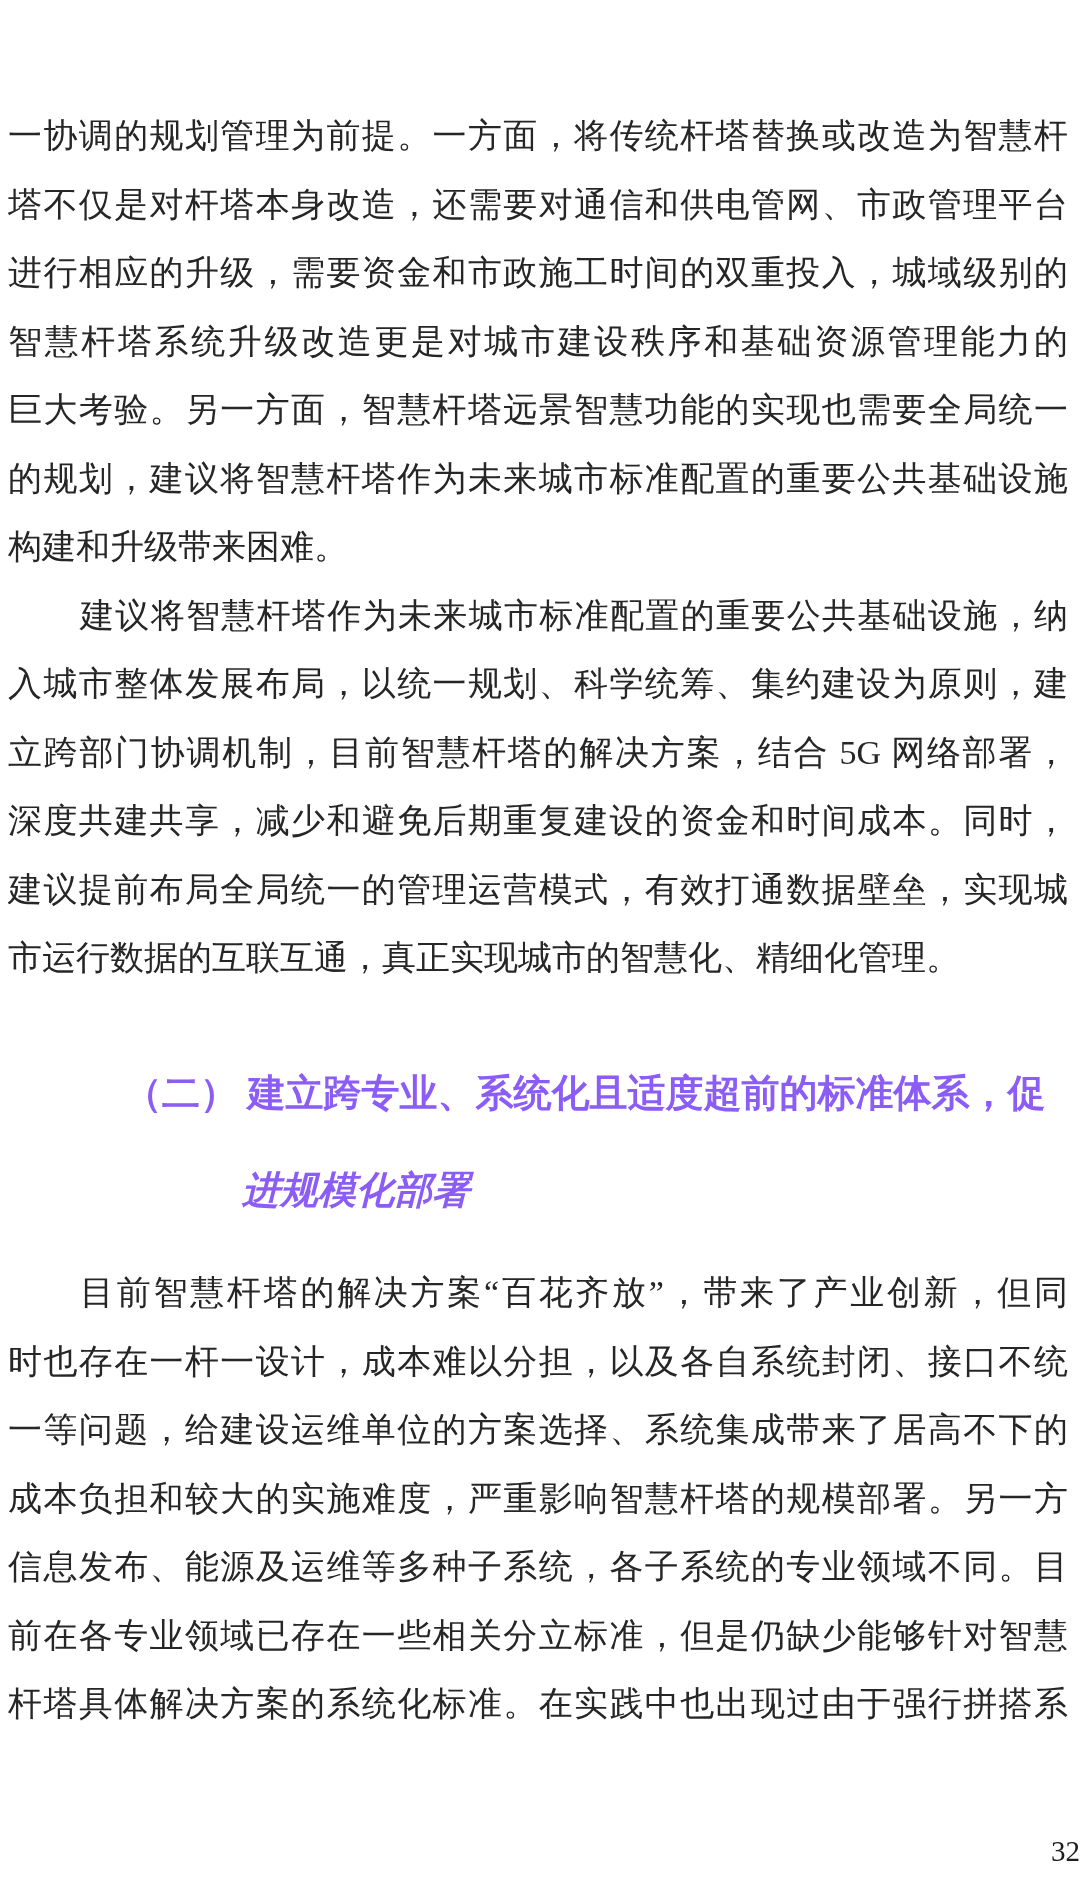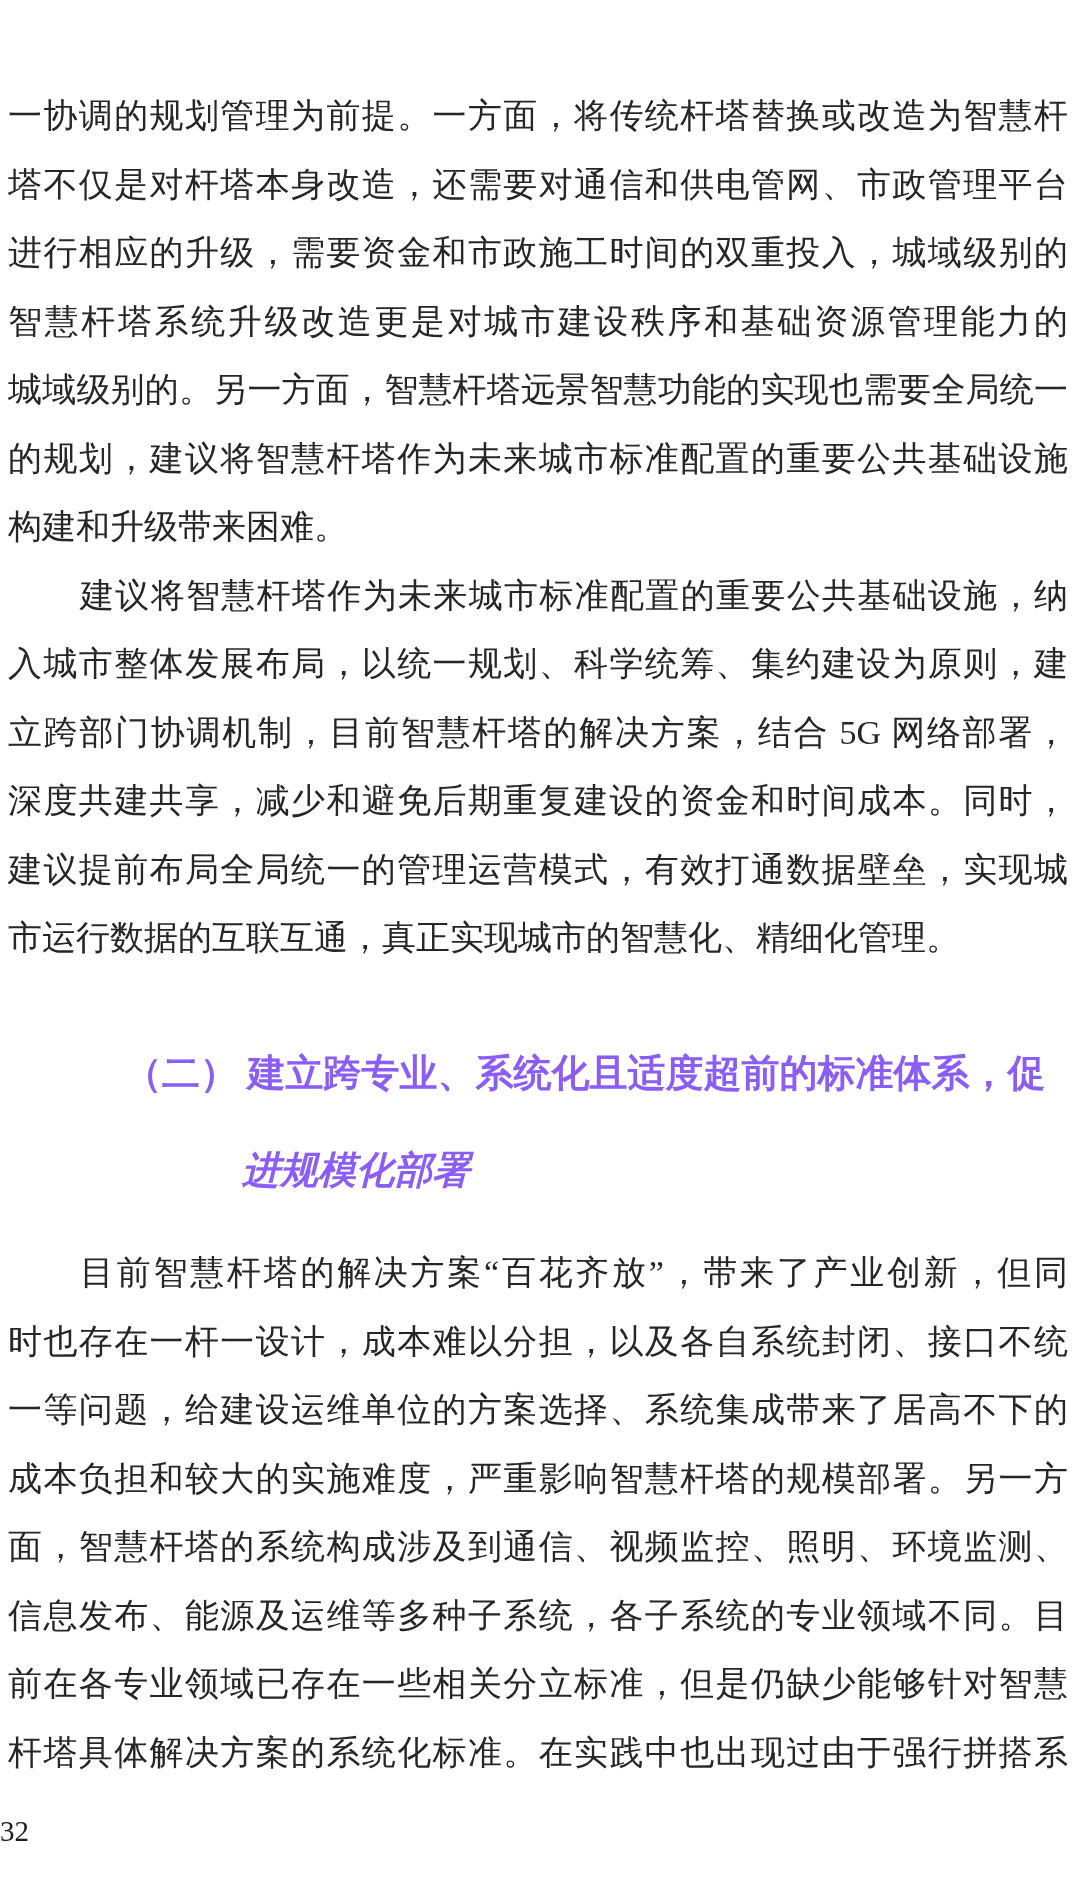--- a/index.html
+++ b/index.html
@@ -12,20 +12,21 @@
     background: #ffffff;
     overflow: hidden;
     position: relative;
     font-family: "Liberation Serif", "DejaVu Serif", serif;
     color: #262626;
   }
   .page {
     position: absolute;
     inset: 0;
     background: #ffffff;
+    margin-top: 20px;
   }
   .block {
     position: absolute;
     left: 8px;
     width: 1060px;
   }
   .line {
     font-size: 34px;
     line-height: 68.5px;
     height: 68.5px;
@@ -58,38 +59,38 @@
   .heading-line.second {
     margin-top: 27px;
   }
   .h1pad { padding-left: 100px; }
   .h2pad { padding-left: 218px; font-style: italic; }
   .page-number {
     position: absolute;
     top: 1811px;
     left: 0;
     width: 1080px;
-    text-align: left;
+    text-align: right;
     font-size: 29px;
     line-height: 40px;
     color: #1e1e1e;
   }
 </style>
 </head>
 <body>
 
 <div class="page">
 
   <div class="block" style="top:82px">
     <div>
       <div class="line just">一协调的规划管理为前提。一方面，将传统杆塔替换或改造为智慧杆</div>
       <div class="line just">塔不仅是对杆塔本身改造，还需要对通信和供电管网、市政管理平台</div>
       <div class="line just">进行相应的升级，需要资金和市政施工时间的双重投入，城域级别的</div>
       <div class="line just">智慧杆塔系统升级改造更是对城市建设秩序和基础资源管理能力的</div>
-      <div class="line just">城域级别的。另一方面，智慧杆塔远景智慧功能的实现也需要全局统一</div>
+      <div class="line just">巨大考验。另一方面，智慧杆塔远景智慧功能的实现也需要全局统一</div>
       <div class="line just">的规划，建议将智慧杆塔作为未来城市标准配置的重要公共基础设施</div>
       <div class="line">构建和升级带来困难。</div>
     </div>
     <div>
       <div class="line just indent">建议将智慧杆塔作为未来城市标准配置的重要公共基础设施，纳</div>
       <div class="line just">入城市整体发展布局，以统一规划、科学统筹、集约建设为原则，建</div>
       <div class="line just">立跨部门协调机制，目前智慧杆塔的解决方案，结合 5G 网络部署，</div>
       <div class="line just">深度共建共享，减少和避免后期重复建设的资金和时间成本。同时，</div>
       <div class="line just">建议提前布局全局统一的管理运营模式，有效打通数据壁垒，实现城</div>
       <div class="line">市运行数据的互联互通，真正实现城市的智慧化、精细化管理。</div>
@@ -100,21 +101,20 @@
     <div class="heading-line h1pad">（二） 建立跨专业、系统化且适度超前的标准体系，促</div>
     <div class="heading-line second h2pad">进规模化部署</div>
   </div>
 
   <div class="block" style="top:1239px">
     <div>
       <div class="line just indent">目前智慧杆塔的解决方案“百花齐放”，带来了产业创新，但同</div>
       <div class="line just">时也存在一杆一设计，成本难以分担，以及各自系统封闭、接口不统</div>
       <div class="line just">一等问题，给建设运维单位的方案选择、系统集成带来了居高不下的</div>
       <div class="line just">成本负担和较大的实施难度，严重影响智慧杆塔的规模部署。另一方</div>
-      <div class="line just">面，智慧杆塔的系统构成涉及到通信、视频监控、照明、环境监测、</div>
       <div class="line just">信息发布、能源及运维等多种子系统，各子系统的专业领域不同。目</div>
       <div class="line just">前在各专业领域已存在一些相关分立标准，但是仍缺少能够针对智慧</div>
       <div class="line just">杆塔具体解决方案的系统化标准。在实践中也出现过由于强行拼搭系</div>
     </div>
   </div>
 
   <div class="page-number">32</div>
 
 </div>
 

